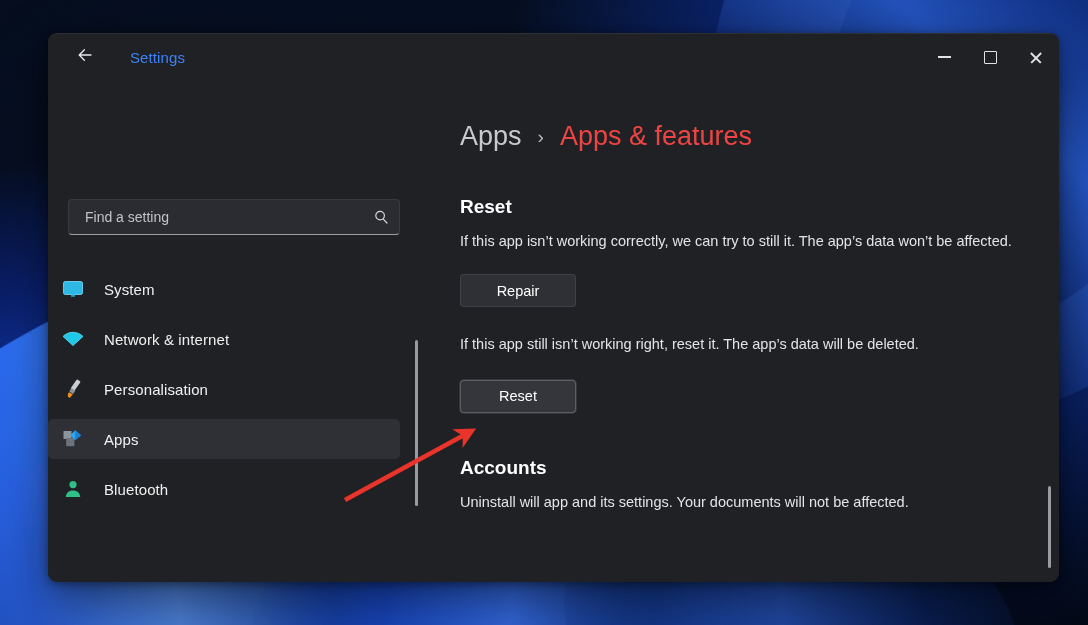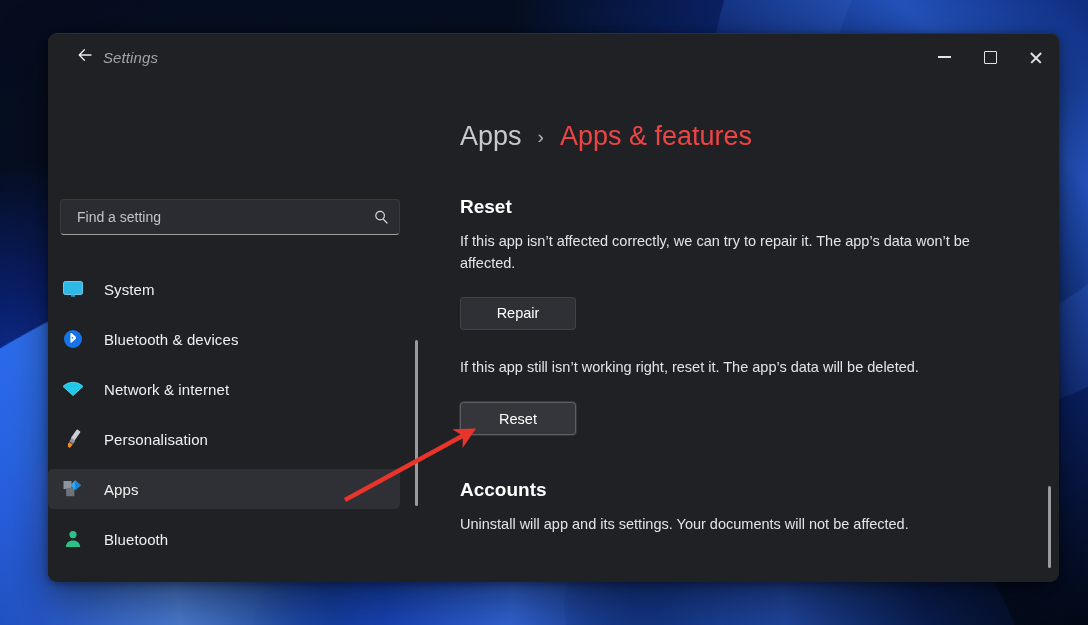--- a/index.html
+++ b/index.html
@@ -128,25 +128,24 @@
     z-index: 3;
   }
   .back-btn {
     width: 34px; height: 34px;
     margin-left: 20px;
     display: flex; align-items: center; justify-content: center;
     border-radius: 5px;
     cursor: pointer;
   }
   .title-text {
-    margin-left: 1px;
-    color: #a3a3a3;
+    margin-left: 28px;
+    color: #3b82f6;
     font-size: 15px;
     letter-spacing: .1px;
-    font-style: italic;
   }
   .win-controls {
     margin-left: auto;
     display: flex;
     height: 48px;
   }
   .win-ctl {
     width: 46px; height: 48px;
     display: flex; align-items: center; justify-content: center;
     cursor: pointer;
@@ -177,21 +176,21 @@
 
   
   .sidebar {
     width: 372px;
     flex: 0 0 372px;
     position: relative;
     padding-top: 118px;
     box-sizing: border-box;
   }
   .search-wrap {
-    margin: 0 20px 0 12px;
+    margin: 0 20px 0 20px;
     position: relative;
   }
   .search-box {
     height: 36px;
     background: #2b2c31;
     border: 1px solid rgba(255,255,255,.07);
     border-bottom: 1px solid rgba(255,255,255,.55);
     border-radius: 4px;
     display: flex;
     align-items: center;
@@ -401,29 +400,20 @@
             <span class="nav-icon">
               <svg width="22" height="18" viewBox="0 0 22 18">
                 <rect x="1.5" y="1.5" width="19" height="13" rx="1.8" fill="#2eb8e6"></rect>
                 <rect x="1.5" y="1.5" width="19" height="13" rx="1.8" fill="none" stroke="#7fe0ff" stroke-width="0.8"></rect>
                 <rect x="9" y="14.6" width="4" height="2.2" fill="#1f9dc9"></rect>
               </svg>
             </span>
             <span class="nav-label">System</span>
           </div>
 
-          <div class="nav-item">
-            <span class="nav-icon">
-              <svg width="22" height="22" viewBox="0 0 22 22">
-                <circle cx="11" cy="11" r="9" fill="#1673e8"></circle>
-                <path d="M9.1 7.2l4.2 3.4-4.2 3.4V5.6l4.2 3.6-4.2 3.4" fill="none" stroke="#ffffff" stroke-width="1.35" stroke-linejoin="round" stroke-linecap="round"></path>
-              </svg>
-            </span>
-            <span class="nav-label">Bluetooth &amp; devices</span>
-          </div>
 
           <div class="nav-item">
             <span class="nav-icon">
               <svg width="24" height="18" viewBox="0 0 24 18">
                 <path d="M2 6.4C5 3.6 8.4 2.3 12 2.3s7 1.3 10 4.1L12 15.6 2 6.4z" fill="#1ec8e8"></path>
                 <path d="M2 6.4C5 3.6 8.4 2.3 12 2.3s7 1.3 10 4.1L12 15.6 2 6.4z" fill="none" stroke="#6ae6ff" stroke-width="0.7"></path>
               </svg>
             </span>
             <span class="nav-label">Network &amp; internet</span>
           </div>
@@ -468,21 +458,21 @@
 
       <div class="content">
 
         <div class="breadcrumb">
           <span class="bc-parent">Apps</span>
           <span class="bc-sep">›</span>
           <span class="bc-current">Apps &amp; features</span>
         </div>
 
         <h2 class="section-heading">Reset</h2>
-        <p class="body-text">If this app isn’t affected correctly, we can try to repair it. The app’s data won’t be affected.</p>
+        <p class="body-text">If this app isn’t working correctly, we can try to still it. The app’s data won’t be affected.</p>
         <div class="gap-a"></div>
         <button class="ms-btn">Repair</button>
         <div class="gap-b"></div>
         <p class="body-text" style="max-width:620px">If this app still isn’t working right, reset it. The app’s data will be deleted.</p>
         <div class="gap-c"></div>
         <button class="ms-btn focused">Reset</button>
         <div class="gap-d"></div>
         <h2 class="section-heading">Accounts</h2>
         <p class="body-text" style="max-width:620px">Uninstall will app and its settings. Your documents will not be affected.</p>
 

